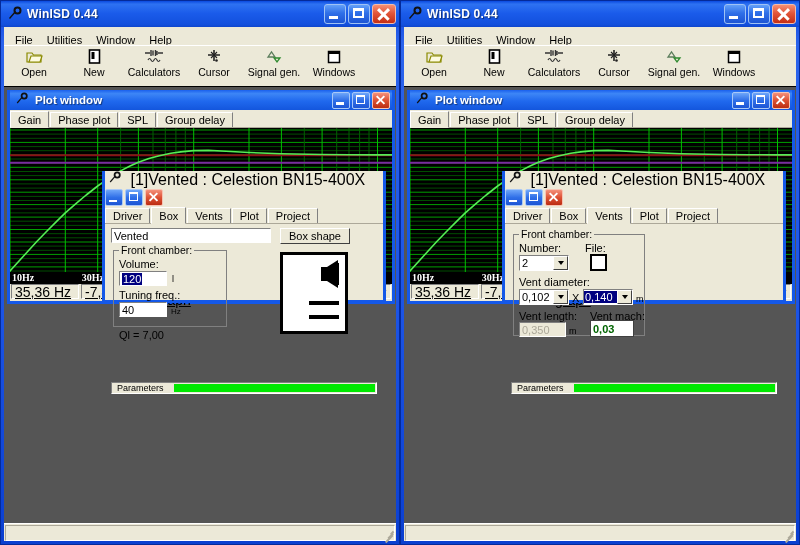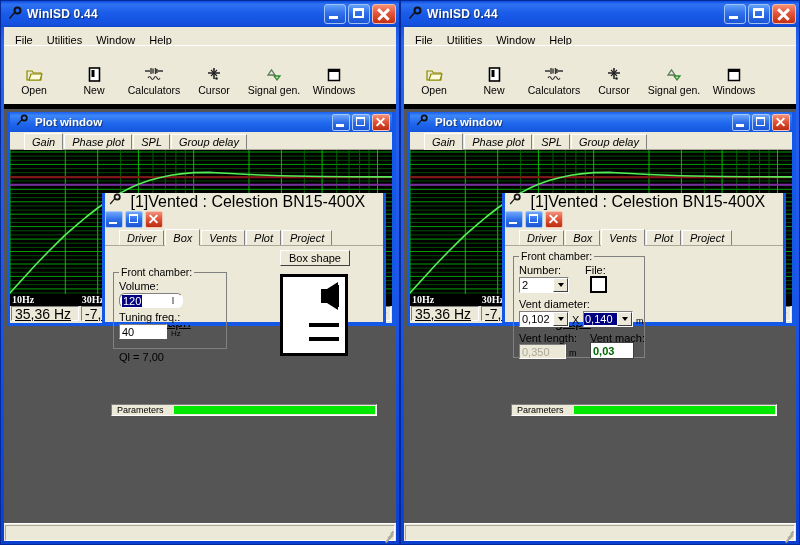--- a/index.html
+++ b/index.html
@@ -34,21 +34,21 @@
   .tbb.close i.a{transform:rotate(45deg);}
   .tbb.close i.b{transform:rotate(-45deg);}
 
   .appbody{position:absolute;left:3px;right:3px;top:26px;bottom:3px;background:#ece9d8;
     display:flex;flex-direction:column;}
 
   .menubar{height:18px;background:#ece9d8;display:flex;align-items:center;
     font-size:11px;color:#000;padding-left:4px;border-bottom:0px;}
   .menubar span{padding:2px 7px;margin-top:7px;}
   .toolbar{height:38px;background:#ece9d8;display:flex;align-items:flex-start;
-    border-top:1px solid #fff;border-bottom:5px solid #000000;padding-top:20px;}
+    border-top:1px solid #fff;border-bottom:1px solid #000000;padding-top:2px;}
   .tbitem{display:flex;flex-direction:column;align-items:center;justify-content:flex-start;
     width:60px;font-size:10.5px;color:#000;}
   .tbitem .gl{height:17px;display:flex;align-items:center;justify-content:center;}
   .tbitem .lb{margin-top:1px;white-space:nowrap;}
 
   .mdi{flex:1;background:#555555;position:relative;overflow:hidden;}
   .appstatus{height:18px;background:#ece9d8;border-top:1px solid #fff;
     box-sizing:border-box;display:flex;align-items:center;position:relative;}
   .appstatus .cell{flex:1;border:1px solid #aca899;border-top-color:#aca899;
     border-left-color:#aca899;border-right-color:#fff;border-bottom-color:#fff;
@@ -71,21 +71,21 @@
   .cbb.close{background:linear-gradient(to bottom,#f4907a 0%,#dd5134 50%,#bc2d12 100%);border-color:#f7c3b2;}
   .cbb i{position:absolute;display:block;background:#fff;}
   .cbb.min i{left:3px;bottom:3px;width:8px;height:2.5px;}
   .cbb.max i{left:3px;top:2px;width:9px;height:9px;border:1.5px solid #fff;background:transparent;box-sizing:border-box;border-top-width:2.5px;}
   .cbb.close i.a,.cbb.close i.b{left:2px;top:6px;width:11px;height:2.2px;}
   .cbb.close i.a{transform:rotate(45deg);}
   .cbb.close i.b{transform:rotate(-45deg);}
 
   
   .tabstrip{height:17px;background:#ece9d8;display:flex;align-items:flex-end;
-    padding-left:14px;border-bottom:1px solid #aca899;position:relative;font-style:italic;}
+    padding-left:0;border-bottom:1px solid #aca899;position:relative;}
   .tab{font-size:11px;color:#000;padding:1px 7px 1px 7px;height:15px;box-sizing:border-box;
     background:#ece9d8;border:1px solid #fff;border-right-color:#808080;border-bottom:none;
     border-top-color:#fff;border-left-color:#fff;margin-right:1px;line-height:13px;}
   .tab.sel{height:17px;margin-bottom:-1px;font-weight:normal;z-index:2;position:relative;
     padding-top:2px;background:#ece9d8;border-bottom:1px solid #ece9d8;}
 
   
   .plotarea{position:relative;background:#000;overflow:hidden;}
   .plotstatus{height:15px;display:flex;background:#ece9d8;align-items:stretch;}
   .psc{border:1px solid #808080;border-right-color:#fff;border-bottom-color:#fff;
@@ -349,27 +349,28 @@
             </span>
           </div>
           <div class="tabstrip">
             <span class="tab">Driver</span>
             <span class="tab sel">Box</span>
             <span class="tab">Vents</span>
             <span class="tab">Plot</span>
             <span class="tab">Project</span>
           </div>
           <div class="dlgbody">
+            <div class="tfield" style="left:6px;top:4px;width:160px;height:15px;">Vented</div>
             <div class="btn" style="left:175px;top:4px;width:70px;height:16px;">Box shape</div>
 
             <div class="group" style="left:8px;top:26px;width:112px;height:75px;">
               <span class="glabel">Front chamber:</span>
             </div>
             <span class="lbl" style="left:14px;top:34px;">Volume:</span>
-            <div class="tfield sel" style="left:14px;top:47px;width:64px;height:15px;border-radius:6px;">
+            <div class="tfield sel" style="left:14px;top:47px;width:48px;height:15px;">
                 <span class="selhl">120</span>
               </div>
             <span class="lbl" style="left:67px;top:50px;font-size:9px;">l</span>
             <span class="lbl" style="left:14px;top:65px;">Tuning freq.:</span>
             <div class="tfield" style="left:14px;top:78px;width:48px;height:15px;">40</div>
             <span class="lbl" style="left:66px;top:83px;font-size:8px;">Hz</span>
             <span class="lbl" style="left:14px;top:105px;">Ql = 7,00</span>
 
             <div class="boxpic" style="left:175px;top:28px;width:68px;height:82px;">
               <svg width="62" height="76" viewBox="0 0 62 76">

